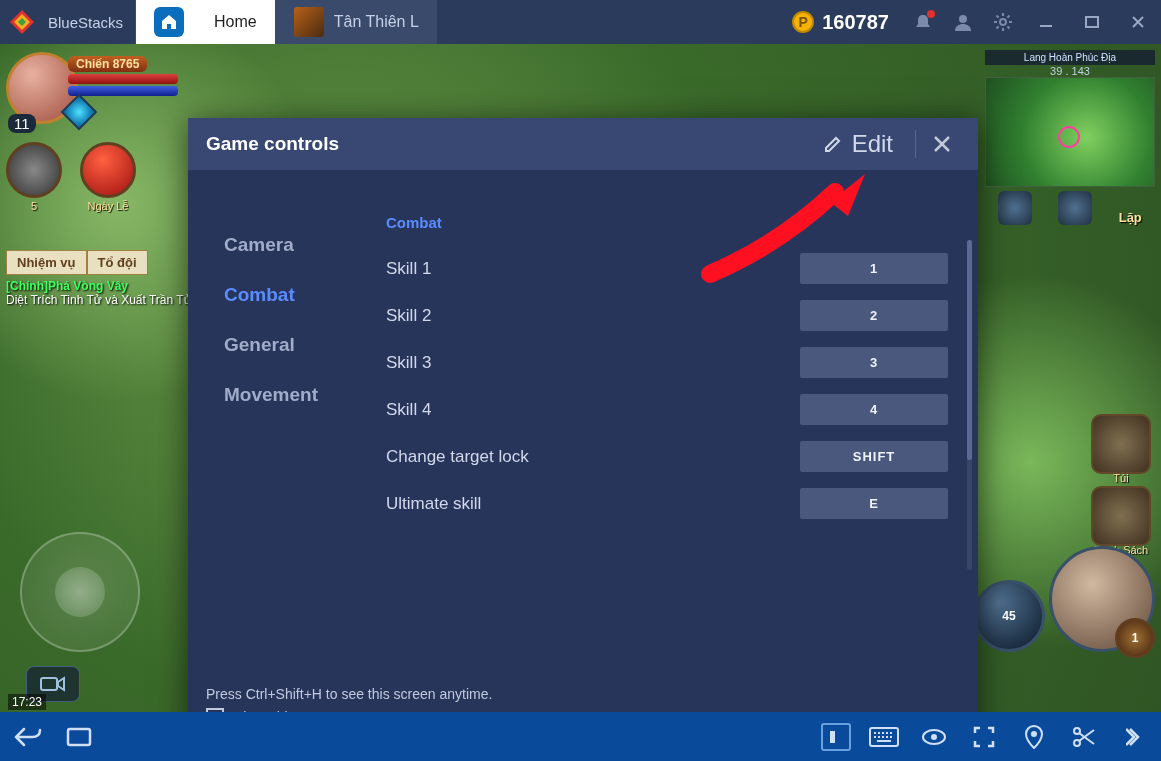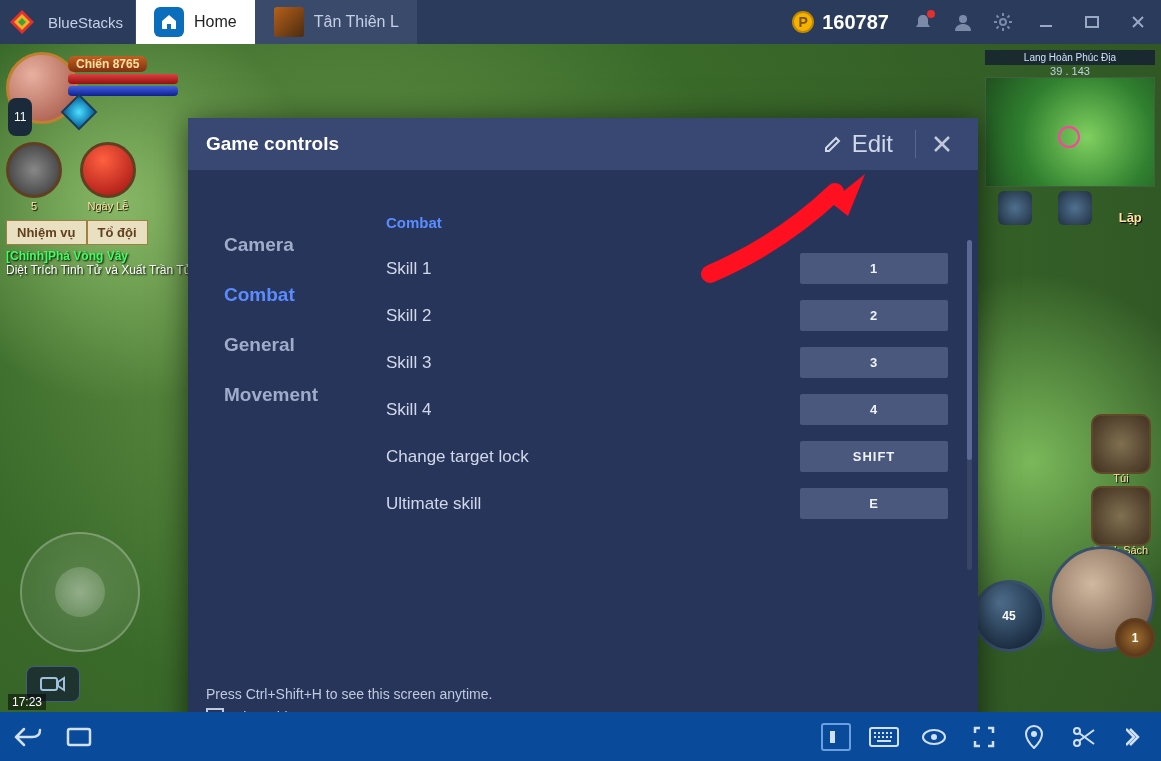--- a/index.html
+++ b/index.html
@@ -3,53 +3,53 @@
 <meta charset="utf-8">
 <style>
 * { margin: 0; padding: 0; box-sizing: border-box; font-family: "Segoe UI", Arial, sans-serif; }
 body { width: 1161px; height: 761px; overflow: hidden; background: #1a2233; }
 
 
 .titlebar { height: 44px; background: #2a3b5c; display: flex; align-items: center; color: #c5d0e6; }
 .titlebar .logo { width: 44px; height: 44px; display:flex; align-items:center; justify-content:center; }
 .titlebar .brand { font-size: 15px; padding: 0 12px 0 4px; }
 .titlebar .tab { height: 44px; display: flex; align-items: center; padding: 0 18px; border-left: 1px solid #3a4a6a; }
-.titlebar .tab.home { background: #fff; color: #222; }
+.titlebar .tab.home { background: #fff; color: #222; gap: 20px; }
 .titlebar .tab.home .tabicon { width: 30px; height: 30px; background:#0a6ebd; border-radius:6px; margin-right:10px; display:flex;align-items:center;justify-content:center;}
 .titlebar .tab.game { background:#3a4a6a; }
 .titlebar .tab.game .tabicon { width:30px;height:30px;background:linear-gradient(135deg,#b8601a,#4a2c10);margin-right:10px;border-radius:3px;}
 .titlebar .tab .label { font-size:16px; }
 .titlebar .spacer { flex:1; }
 .titlebar .coins { display:flex;align-items:center;font-size:20px;font-weight:bold;color:#fff;margin-right:14px;}
 .titlebar .coins .coin-icon{width:22px;height:22px;border-radius:50%;background:#f5b301;border:2px solid #c28800;margin-right:8px;display:flex;align-items:center;justify-content:center;color:#7a5200;font-size:14px;font-weight:bold;}
 .titlebar .ticon { width:40px;height:44px;display:flex;align-items:center;justify-content:center;color:#7a8aa8;font-size:18px;}
 .titlebar .ticon.bell { position:relative; }
 .titlebar .ticon.bell::after{content:"";position:absolute;top:10px;right:8px;width:8px;height:8px;background:#e03030;border-radius:50%;}
 .titlebar .winbtn { width:46px;height:44px;display:flex;align-items:center;justify-content:center;color:#9aa8c4;}
 
 
 .gamearea { position: relative; height: 668px; background: radial-gradient(circle at 30% 40%, #6a9a4a 0%, #3a6a2a 45%, #2f5524 100%); overflow:hidden;}
 .gamearea::before{content:"";position:absolute;left:-80px;top:-40px;width:400px;height:400px;background:radial-gradient(circle,#88b866,transparent 70%);}
 .gamearea::after{content:"";position:absolute;right:-60px;bottom:60px;width:380px;height:380px;background:radial-gradient(circle,#7ab85a,transparent 70%);}
 
 
 .hud-left{position:absolute;left:6px;top:8px;z-index:2;}
 .avatar{width:72px;height:72px;border-radius:50%;background:radial-gradient(circle at 35% 30%,#e8b0a0,#a05040);border:3px solid #c08030;}
-.lvlbadge{position:absolute;left:2px;top:46px;background:#1a2a3a;color:#fff;font-size:12px;padding:12px 6px;border-radius:8px;}
+.lvlbadge{position:absolute;left:2px;top:62px;background:#1a2a3a;color:#fff;font-size:15px;padding:1px 6px;border-radius:8px;}
 .hpbar{position:absolute;left:62px;top:2px;}
 .hpbar .combat-label{background:linear-gradient(#c06020,#803010);color:#ffe0a0;font-size:12px;font-weight:bold;padding:1px 8px;border-radius:6px;display:inline-block;}
 .hpbar .red{width:110px;height:10px;background:linear-gradient(#e04040,#901010);border-radius:4px;margin-top:2px;}
 .hpbar .blue{width:110px;height:10px;background:linear-gradient(#4060e0,#102090);border-radius:4px;margin-top:2px;}
 .hpbar .gem{width:26px;height:26px;background:radial-gradient(circle,#50e0ff,#0060a0);margin-top:3px;margin-left:-2px;transform:rotate(45deg);border:2px solid #1a3a5a;}
 .hud-left .row2{display:flex;gap:18px;margin-top:18px;}
 .hud-left .row2 .circ{width:56px;height:56px;border-radius:50%;background:radial-gradient(circle,#888,#333);border:3px solid #604020;}
 .hud-left .row2 .circ.gift{background:radial-gradient(circle at 40% 30%,#ff6040,#a01010);}
 .hud-left .row2 .clabel{text-align:center;color:#ffe0a0;font-size:11px;text-shadow:1px 1px 1px #000;margin-top:2px;}
 .hud-tabs{display:flex;margin-top:8px;}
-.hud-tabs .tb{background:#e8e0c0;color:#604020;font-size:13px;font-weight:bold;padding:4px 10px;border:1px solid #a08040;}
+.hud-tabs .tb{background:#e8e0c0;color:#604020;font-size:13px;font-weight:bold;padding:4px 10px;border:1px solid #a08040;margin-top:30px;}
 .quest{margin-top:4px;color:#fff;font-size:12px;text-shadow:1px 1px 2px #000;}
 .quest .q1{color:#40ff60;font-weight:bold;}
 
 
 .minimap{position:absolute;right:6px;top:6px;width:170px;z-index:2;}
 .minimap .title{background:rgba(20,30,50,0.8);color:#d0e0ff;font-size:10px;text-align:center;padding:2px;}
 .minimap .coords{color:#c0d0e0;font-size:11px;text-align:center;}
 .minimap .map{height:110px;background:radial-gradient(circle at 60% 55%,#80d060 0%,#308030 55%,#205020 100%);border:1px solid #406040;position:relative;}
 .minimap .map::after{content:"";position:absolute;left:72px;top:48px;width:18px;height:18px;border:2px solid #ff40a0;border-radius:50%;}
 .minimap .under{display:flex;justify-content:space-around;align-items:flex-end;padding-top:4px;}

